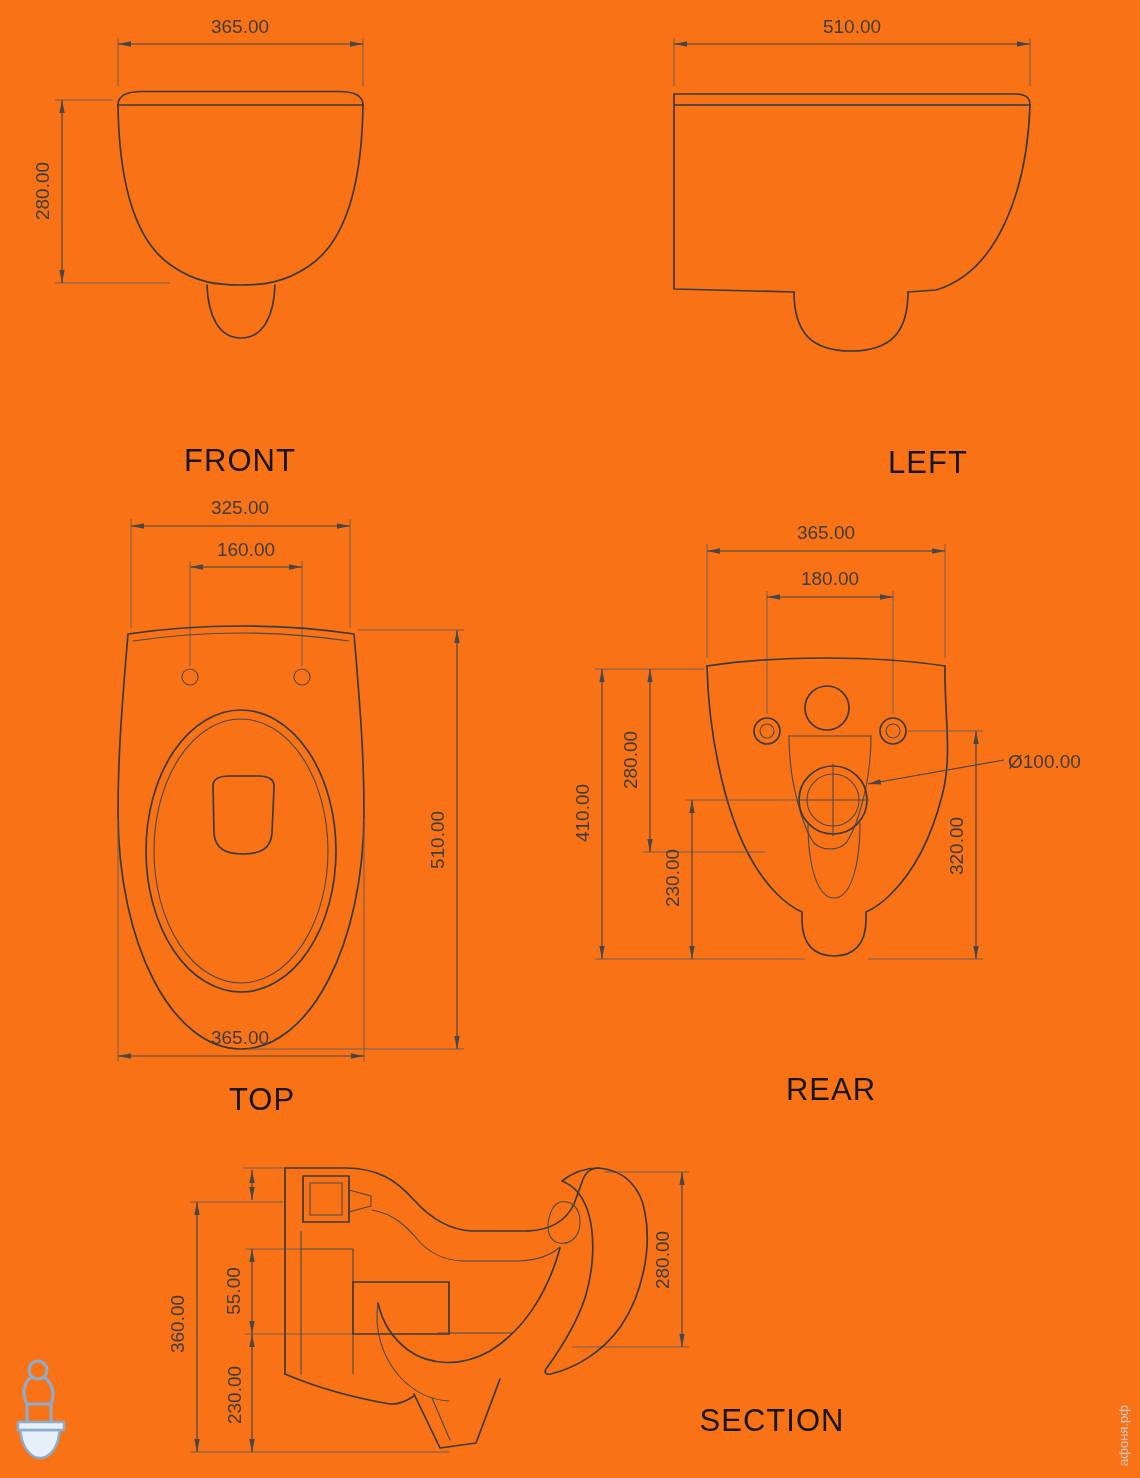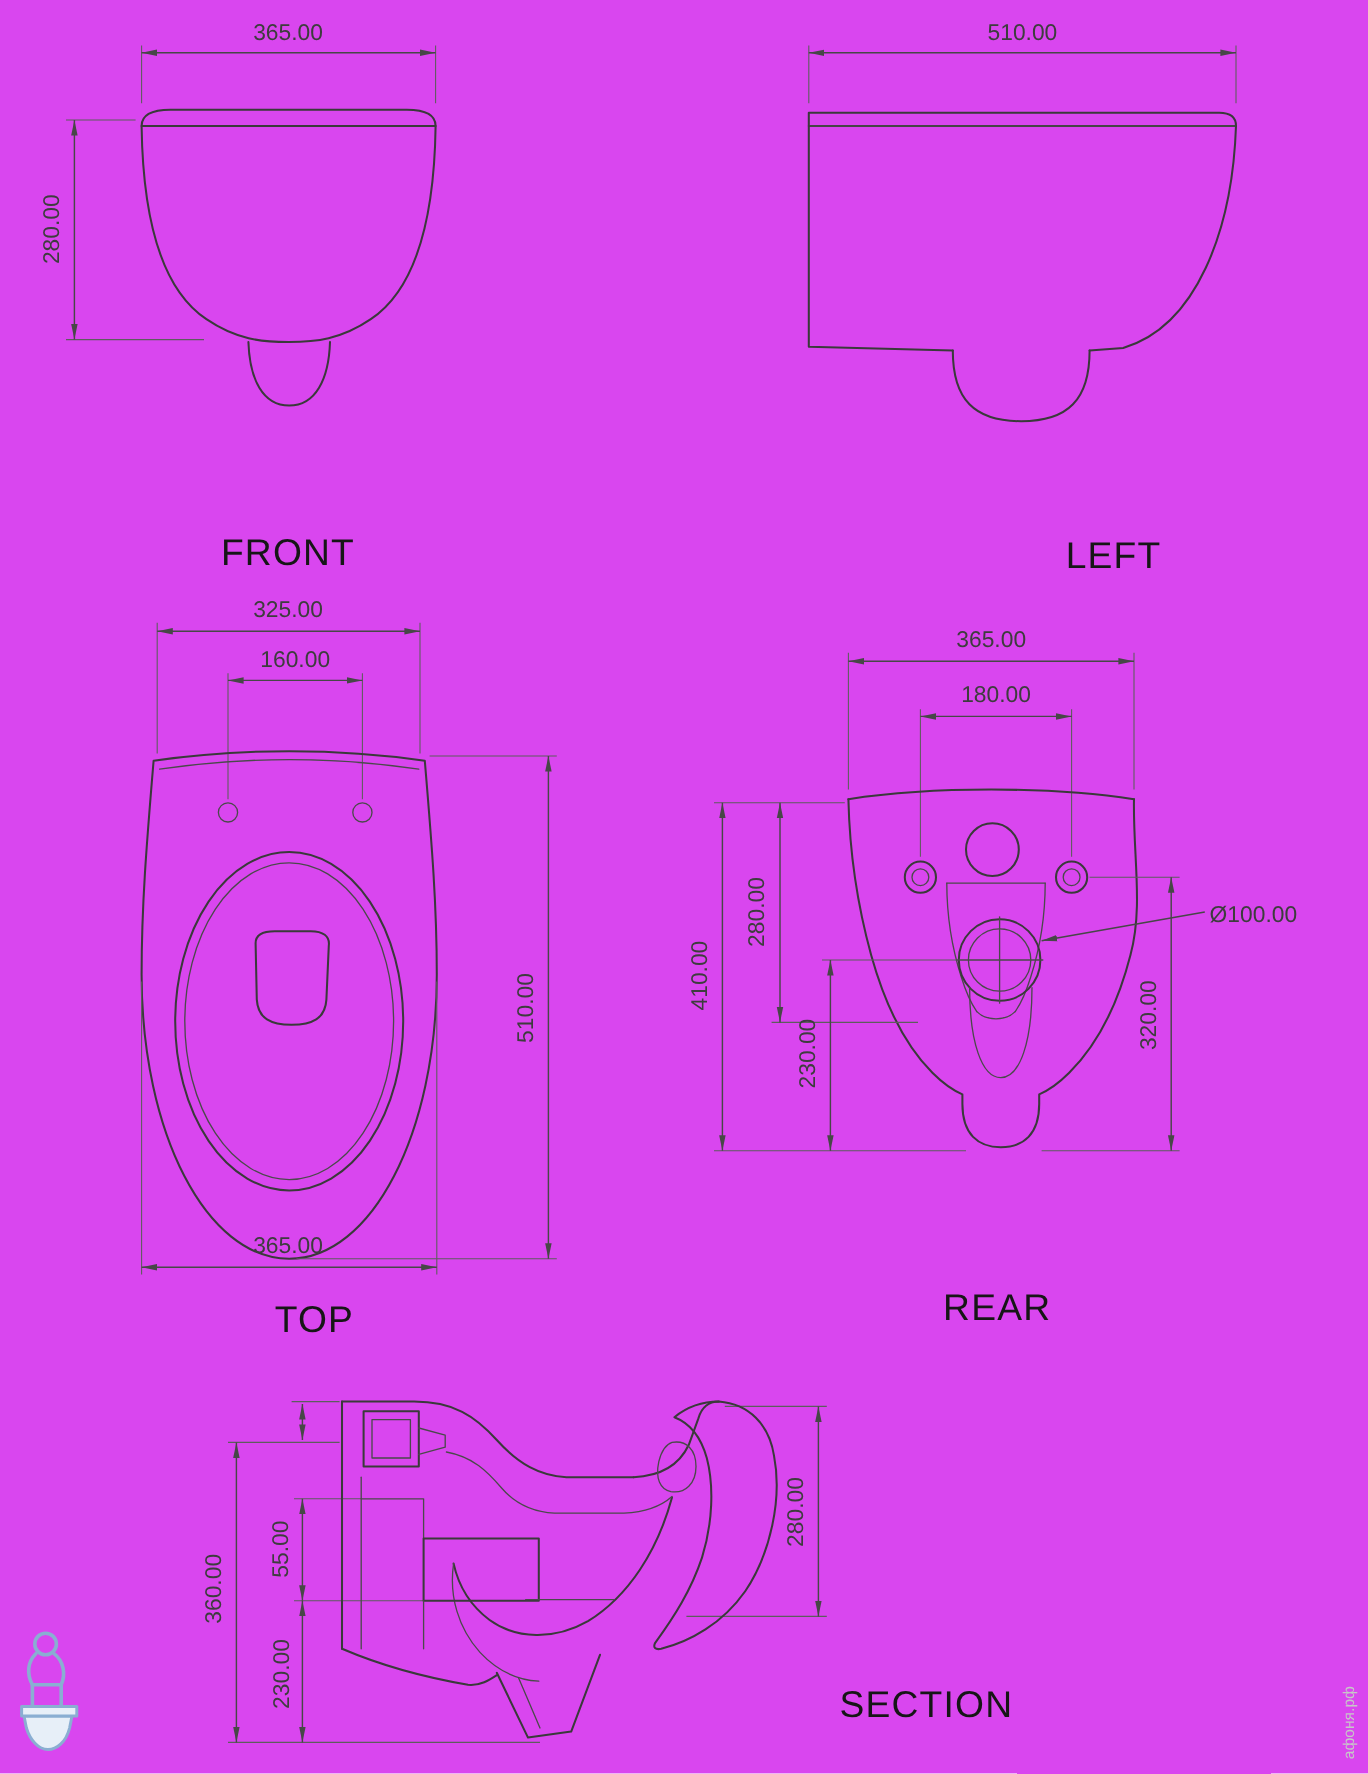--- a/index.html
+++ b/index.html
@@ -1,16 +1,16 @@
 <!DOCTYPE html>
 <html><head>
 <meta charset="utf-8">
 <style>
   html,body { margin:0; padding:0; background:#ffffff; }
-  .page { position:relative; width:1140px; height:1478px; background:#d946ef; overflow:hidden; }
+  .page { position:relative; width:1140px; height:1478px; background:#f97316; overflow:hidden; }
   svg text { font-family:"Liberation Sans", sans-serif; }
   .outline { fill:none; stroke:#3a3a3a; stroke-width:1.7; stroke-linejoin:round; stroke-linecap:round; }
   .thin    { fill:none; stroke:#4a4a4a; stroke-width:1.1; stroke-linejoin:round; stroke-linecap:round; }
   .dim     { fill:none; stroke:#474747; stroke-width:1.2; }
   .ext     { fill:none; stroke:#5d5d5d; stroke-width:0.9; }
   .dimtext { font-size:19px; fill:#3d3d3d; text-anchor:middle; }
   .viewlabel { font-size:31px; fill:#161616; text-anchor:middle; letter-spacing:1px; }
   .wm      { font-size:13px; fill:#c7c7c7; text-anchor:start; }
 </style>
 </head>

